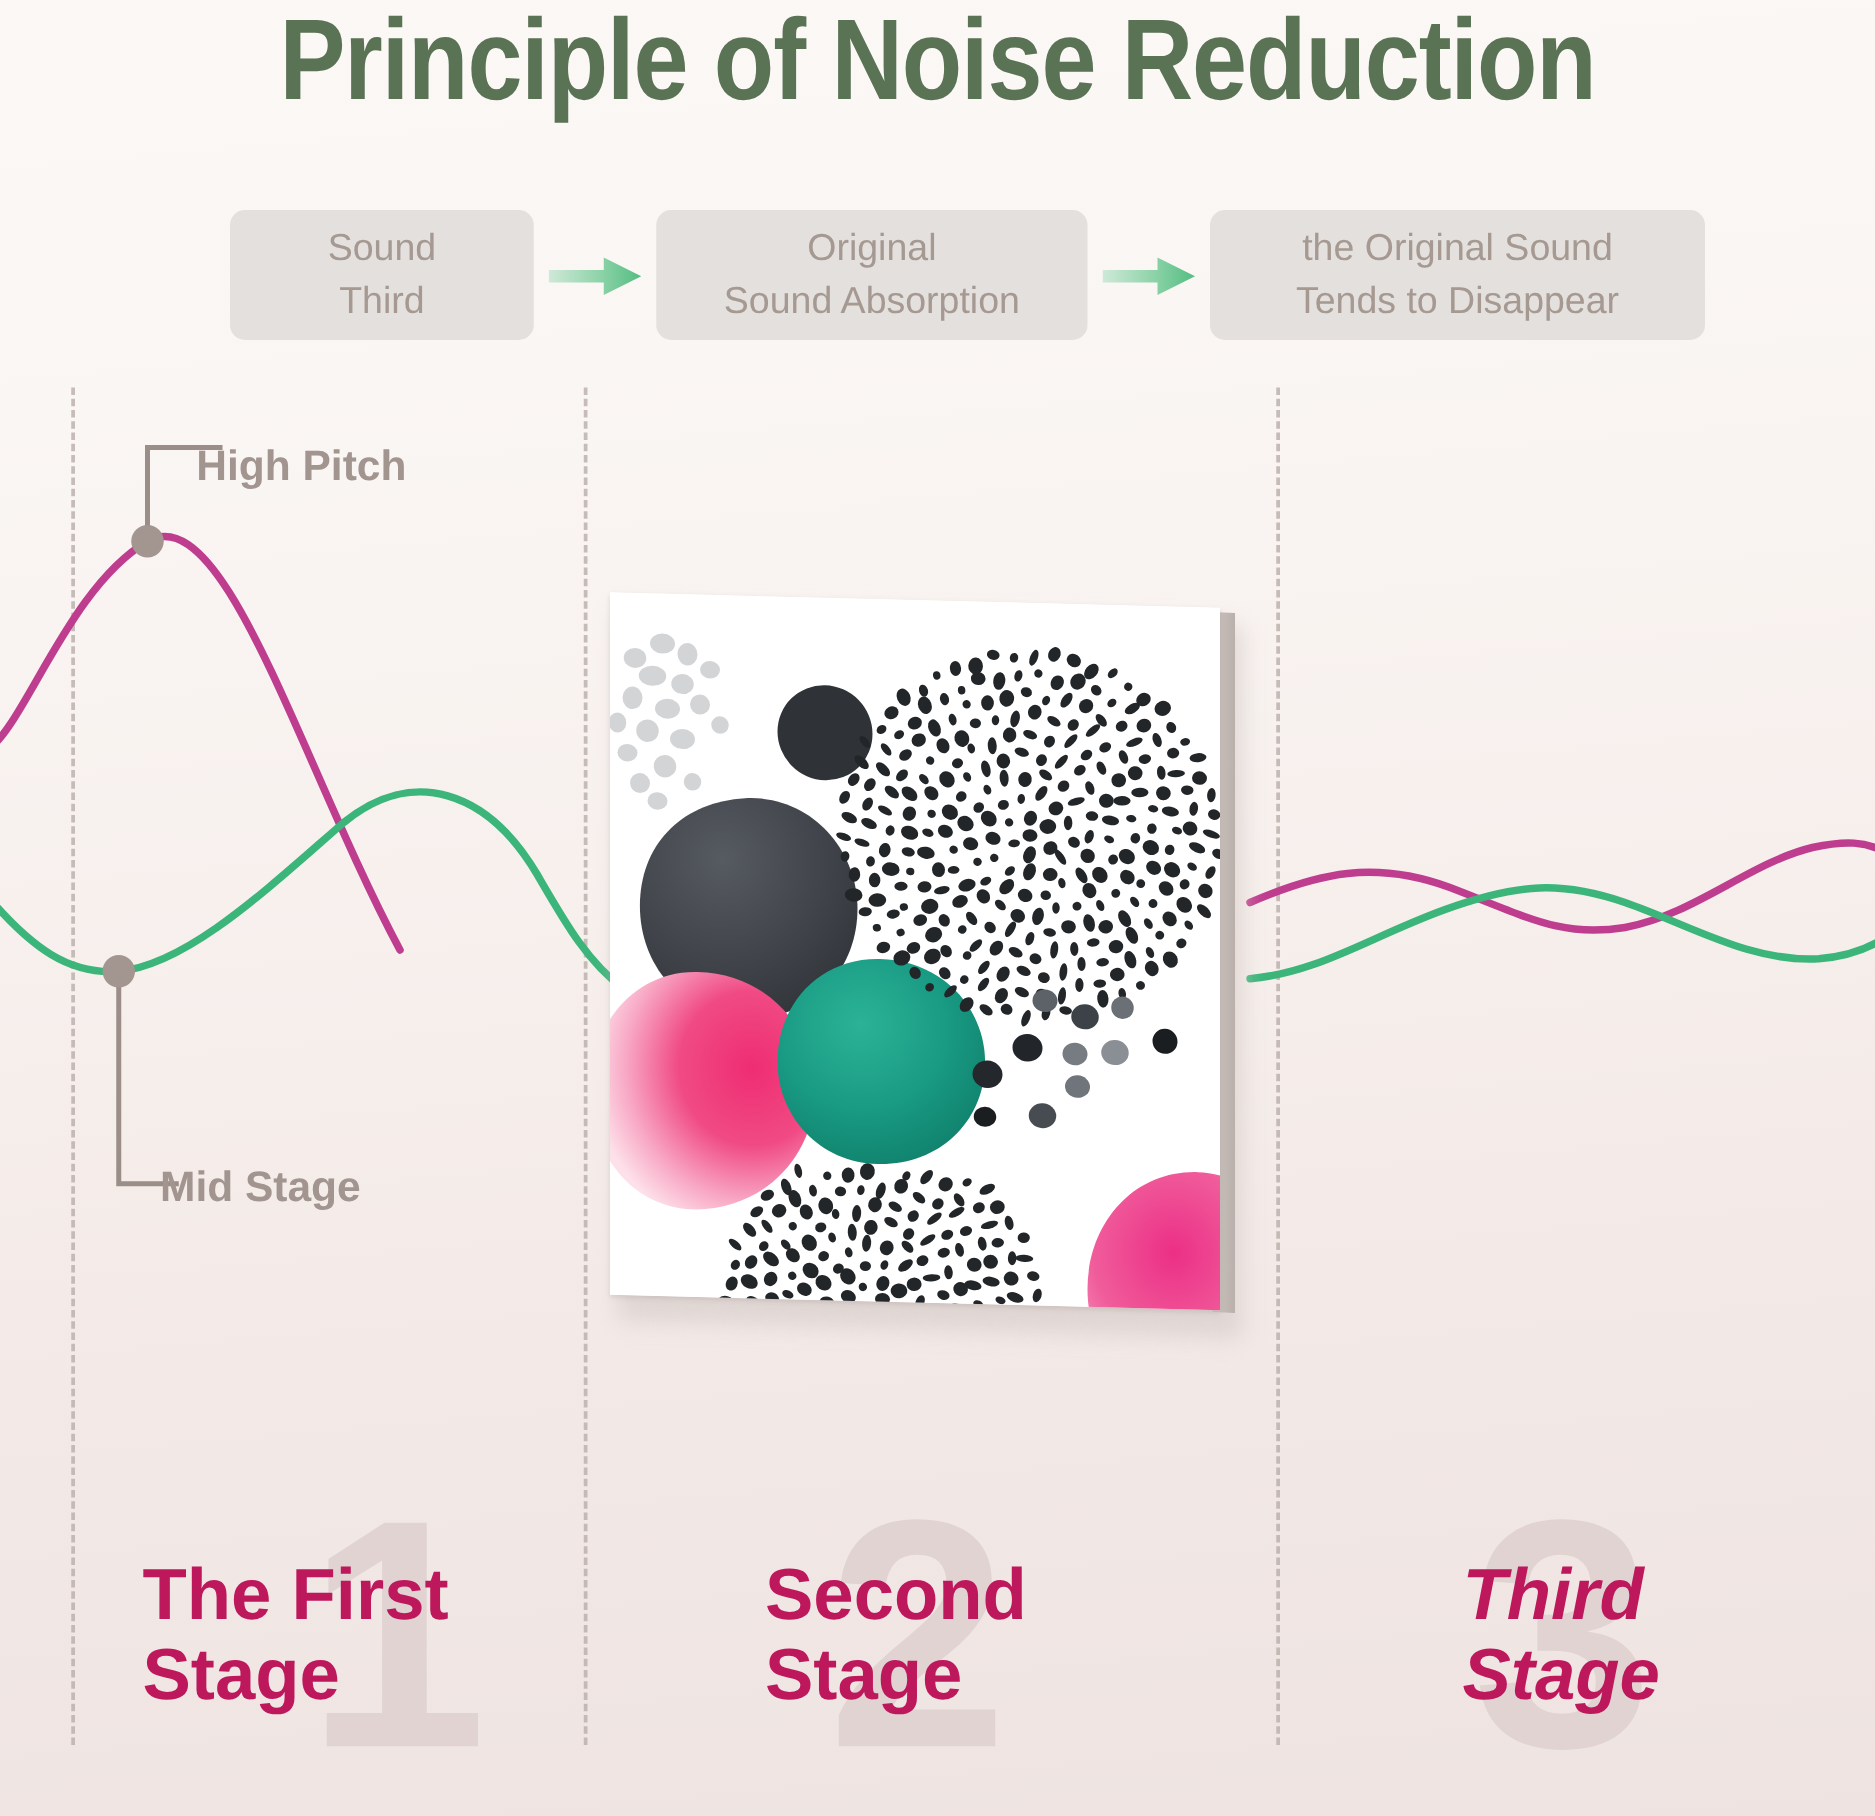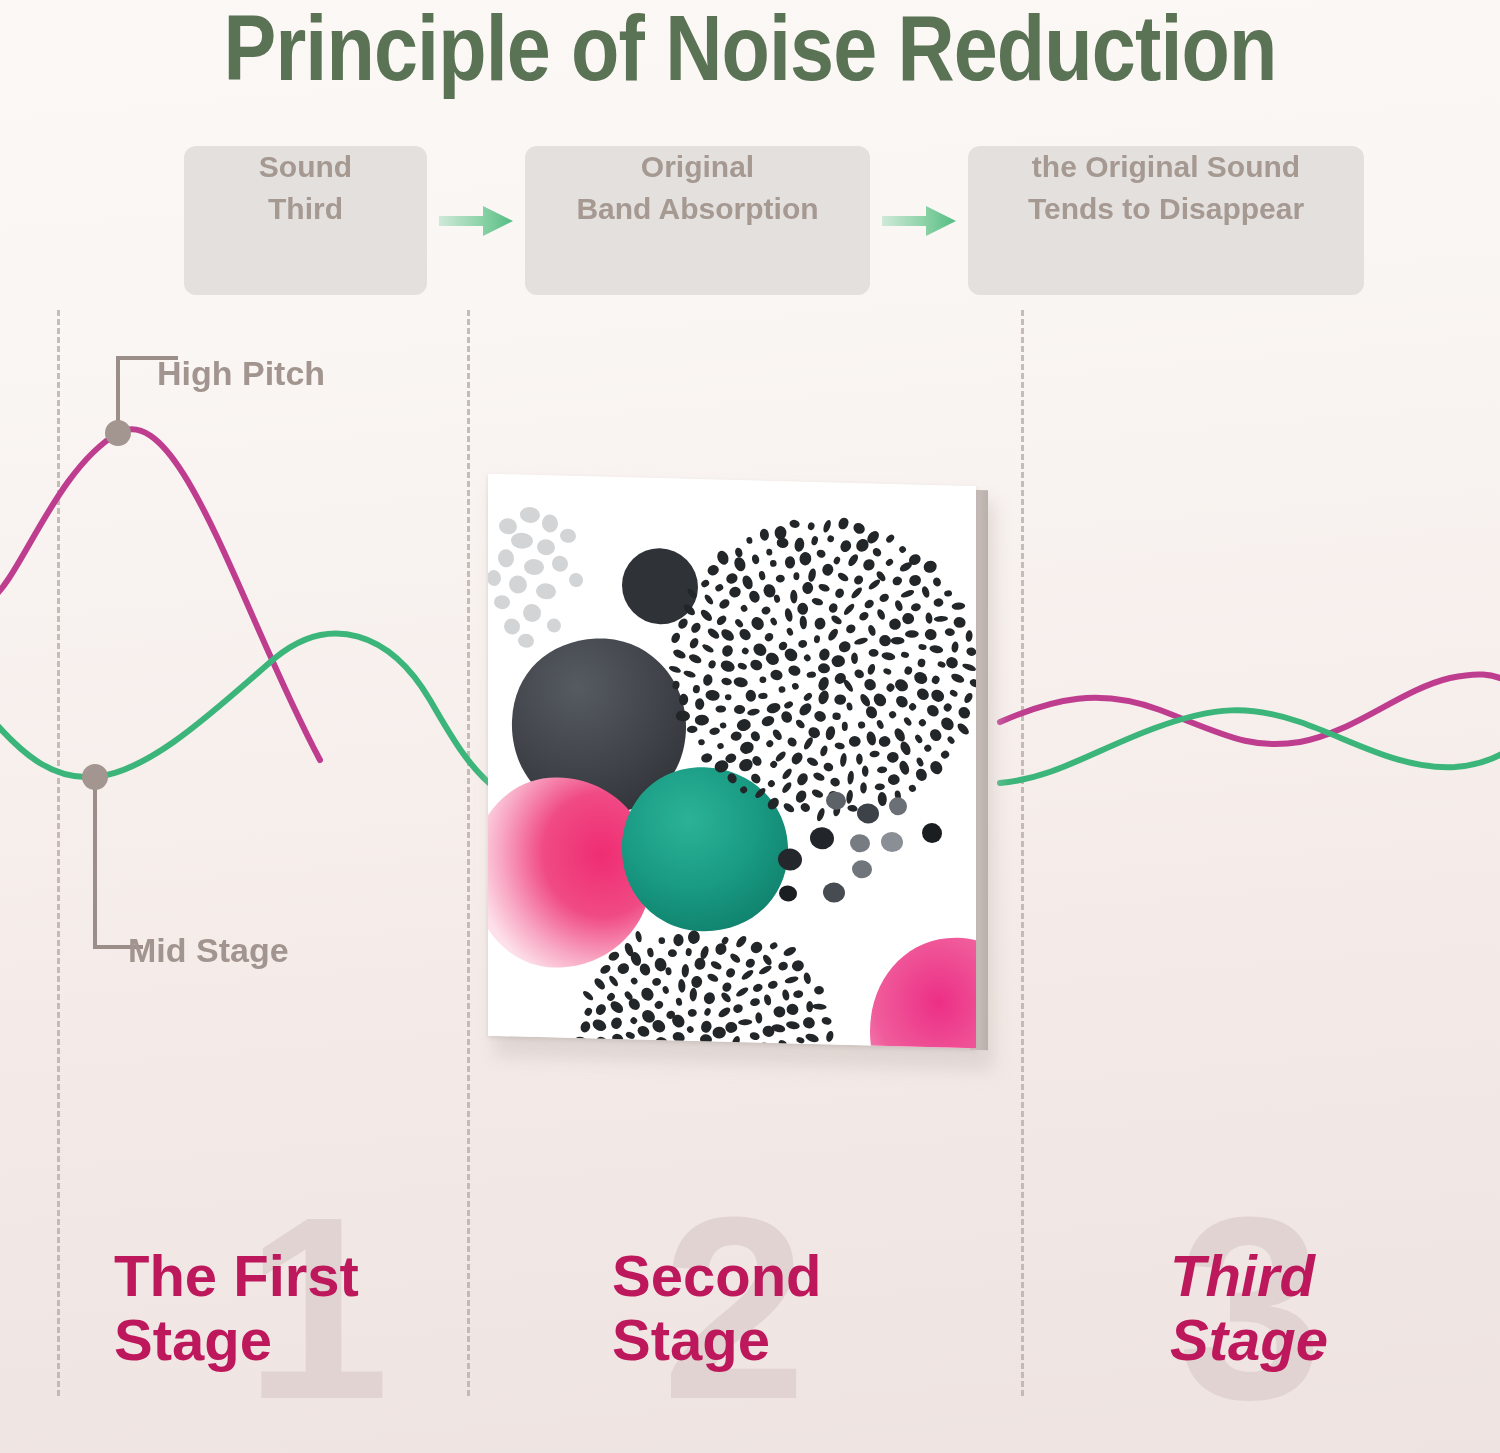--- a/index.html
+++ b/index.html
@@ -24,26 +24,26 @@
   }
 
   
   #flow{
     position:absolute;left:184px;top:159px;width:1262px;height:122px;
     display:flex;align-items:center;
   }
   .flow-box{
     background:#e3e0de;
     border-radius:12px;
-    display:flex;flex-direction:column;align-items:center;
+    display:flex;flex-direction:column;align-items:center;justify-content:center;
     color:#a59992;
-    font-weight:700;
+    font-weight:400;
     font-size:30px;line-height:42px;
     text-align:center;
-    height:149px;
+    height:104px;
     box-sizing:border-box;
   }
   #box-1{width:243px;}
   #box-2{width:345px;}
   #box-3{width:396px;}
   .arrow{
     width:98px;height:122px;position:relative;flex:0 0 auto;
   }
   .arrow svg{position:absolute;left:12px;top:45px;}
 
@@ -131,21 +131,21 @@
           <stop offset="0.55" stop-color="#8ed3a9"></stop>
           <stop offset="1" stop-color="#54bd82"></stop>
         </linearGradient>
       </defs>
       <path d="M0 12 L44 12 L44 2 L74 17 L44 32 L44 22 L0 22 Z" fill="url(#ag1)"></path>
     </svg>
   </div>
 
   <div class="flow-box" id="box-2">
     <span>Original</span>
-    <span>Band Absorption</span>
+    <span>Sound Absorption</span>
   </div>
 
   <div class="arrow">
     <svg width="74" height="34" viewBox="0 0 74 34">
       <path d="M0 12 L44 12 L44 2 L74 17 L44 32 L44 22 L0 22 Z" fill="url(#ag1)"></path>
     </svg>
   </div>
 
   <div class="flow-box" id="box-3">
     <span>the Original Sound</span>

